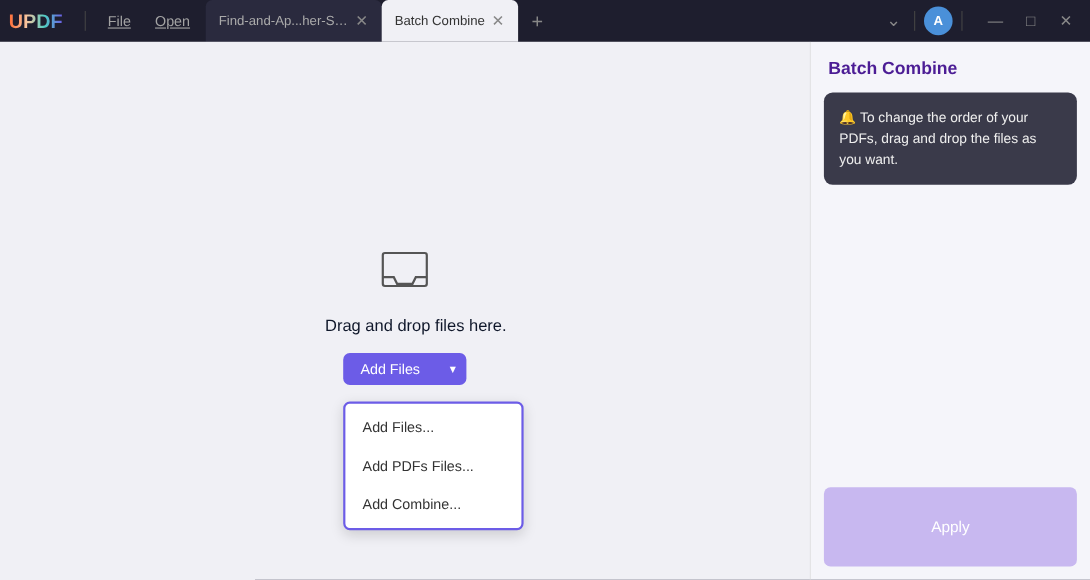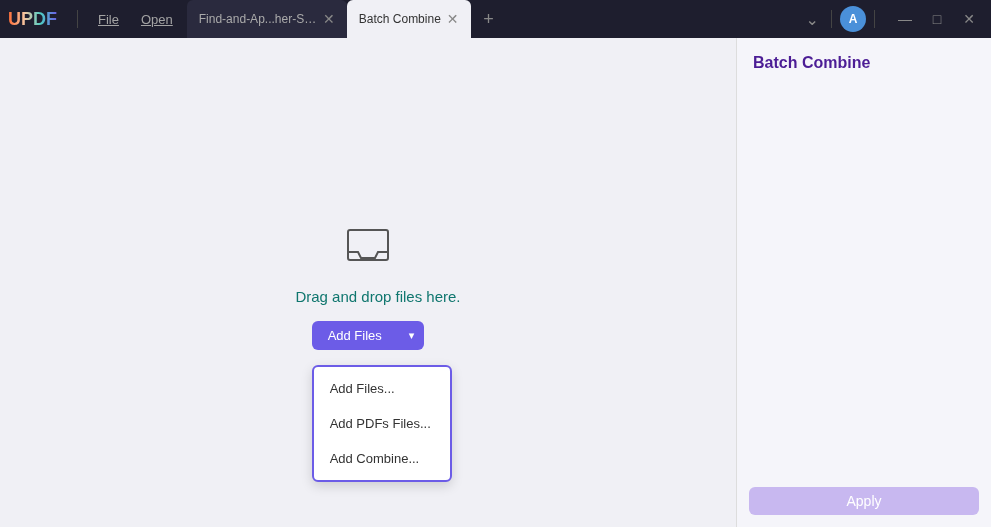--- a/index.html
+++ b/index.html
@@ -168,21 +168,21 @@
       align-items: center;
       gap: 16px;
     }
 
     .inbox-icon {
       width: 56px;
       height: 56px;
     }
 
     .drop-text {
-      color: #0f766e;
+      color: #0f172a;
       font-size: 15px;
       font-weight: 500;
       margin-left: 20px;
     }
 
     .add-files-wrapper {
       position: relative;
       display: flex;
       flex-direction: column;
       align-items: center;
@@ -217,21 +217,21 @@
       color: white;
       padding: 8px 10px;
       font-size: 11px;
     }
 
     
     .dropdown-menu {
       position: absolute;
       top: 44px;
       left: 0;
-      width: 140px;
+      width: 164px;
       background: white;
       border: 2px solid #6c5ce7;
       border-radius: 6px;
       padding: 4px 0;
       z-index: 100;
       box-shadow: 0 4px 12px rgba(0,0,0,0.15);
     }
 
     .dropdown-item {
       padding: 10px 16px;
@@ -268,21 +268,21 @@
       line-height: 1.5;
     }
 
     .panel-spacer { flex: 1; }
 
     .apply-btn {
       margin: 12px;
       background: #c8b8f0;
       border: none;
       border-radius: 6px;
-      padding: 6px;
+      padding: 28px;
       color: white;
       font-size: 14px;
       font-weight: 500;
       cursor: pointer;
       text-align: center;
     }
   </style>
 </head>
 <body>
 
@@ -346,19 +346,23 @@
           <div class="dropdown-item">Add Combine...</div>
         </div>
       </div>
 
     </div>
   </div>
 
   <div class="right-panel">
     <div class="panel-title">Batch Combine</div>
 
+    <div class="info-box">
+      <span>🔔</span>
+      <span>To change the order of your PDFs, drag and drop the files as you want.</span>
+    </div>
 
     <div class="panel-spacer"></div>
 
     <button class="apply-btn">Apply</button>
   </div>
 
 </div>
 
 </body></html>

